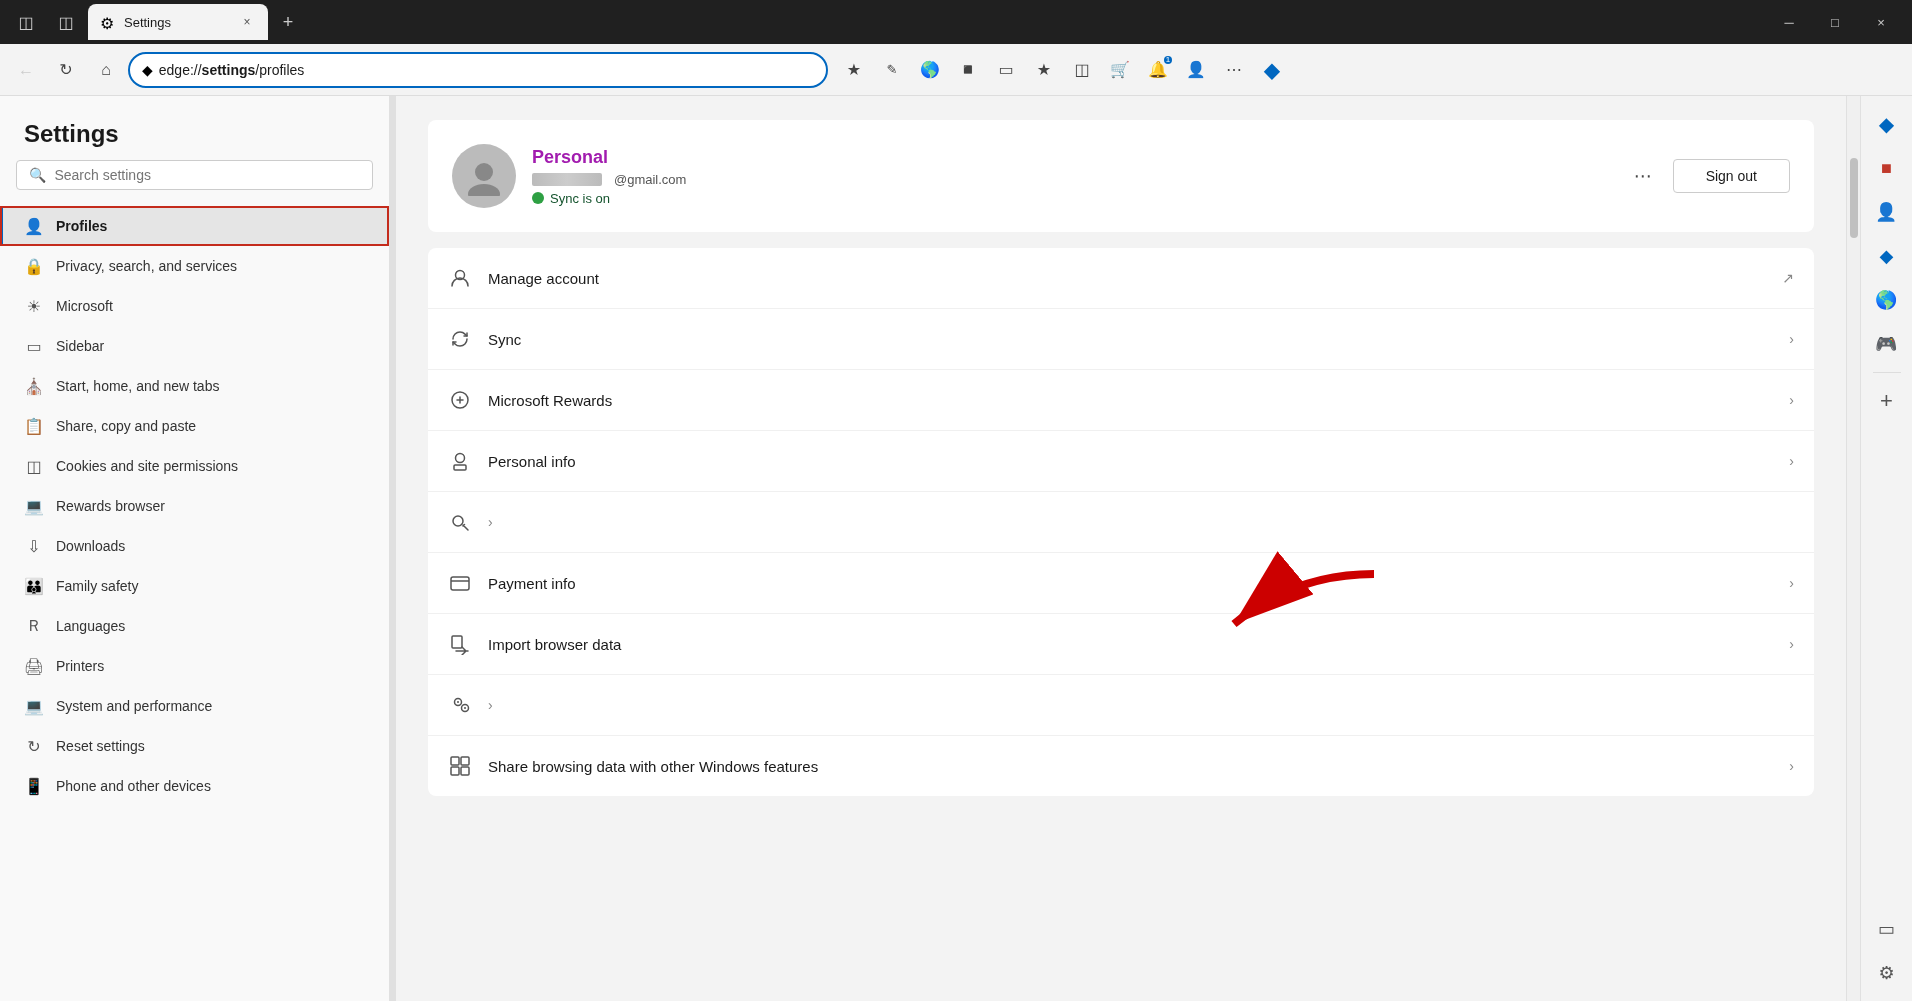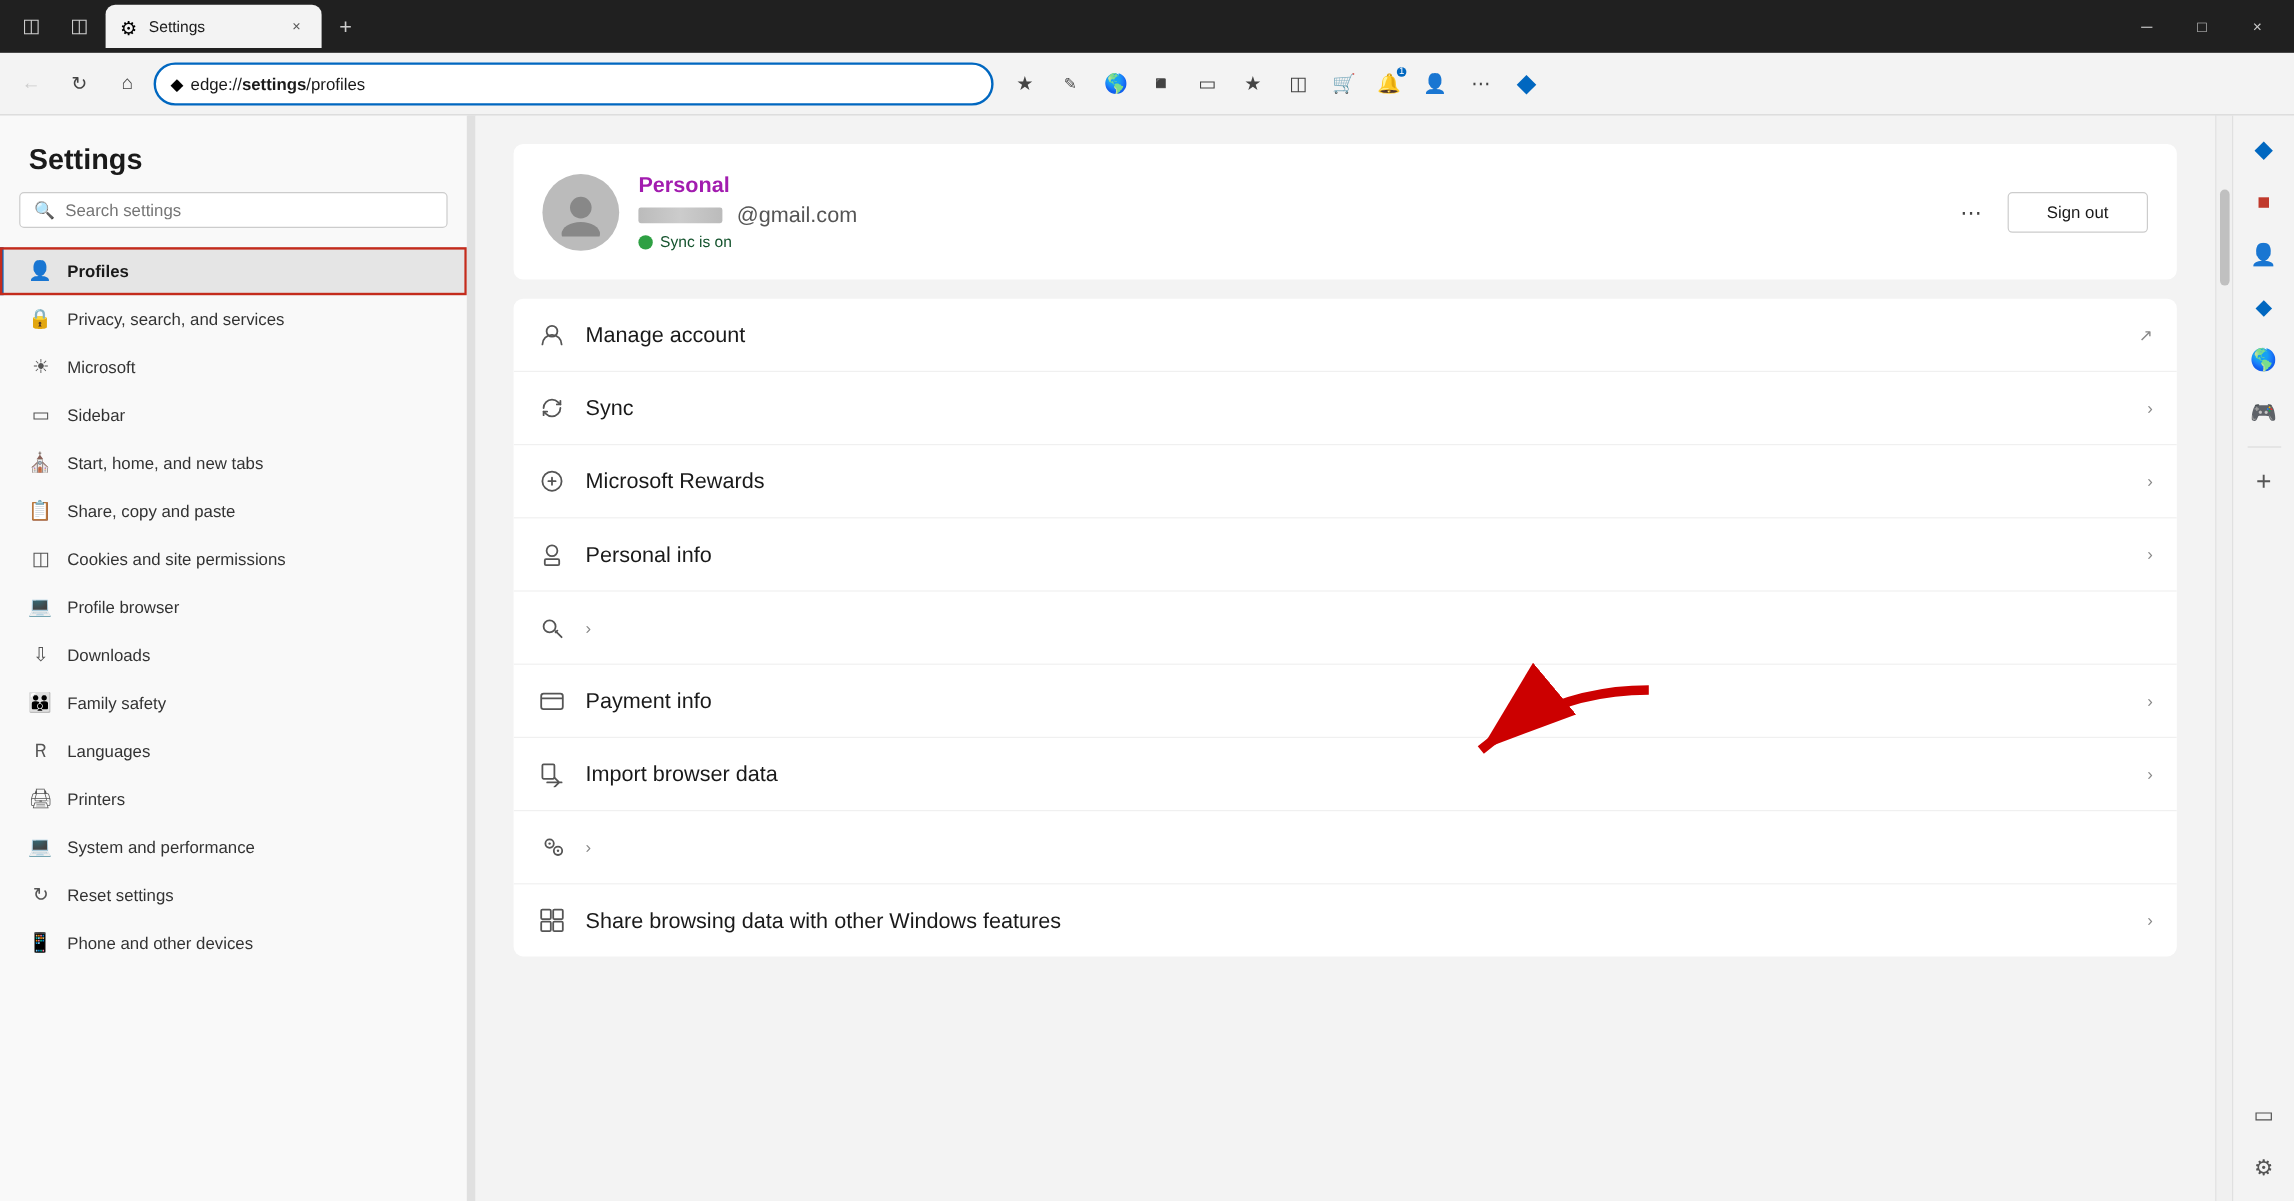--- a/index.html
+++ b/index.html
@@ -42,34 +42,34 @@
 
     
     .settings-content { flex: 1; background: #f3f3f3; overflow-y: auto; padding: 24px 32px; }
 
     
     .profile-card { background: white; border-radius: 8px; padding: 24px; margin-bottom: 16px; display: flex; align-items: center; gap: 16px; }
     .avatar { width: 64px; height: 64px; border-radius: 50%; background: #bbb; display: flex; align-items: center; justify-content: center; flex-shrink: 0; }
     .profile-info { flex: 1; }
     .profile-name { font-size: 18px; font-weight: 700; color: #a21caf; margin-bottom: 4px; }
     .profile-email-row { display: flex; align-items: center; gap: 8px; margin-bottom: 4px; }
-    .profile-email { font-size: 18px; color: #555; }
+    .profile-email { font-size: 13px; color: #555; }
     .sync-row { display: flex; align-items: center; gap: 6px; }
     .sync-dot { width: 12px; height: 12px; border-radius: 50%; background: #2ea043; display: inline-block; }
     .sync-text { font-size: 13px; color: #14532d; }
     .profile-actions { display: flex; align-items: center; gap: 12px; margin-left: auto; }
     .more-btn { width: 36px; height: 36px; display: flex; align-items: center; justify-content: center; border-radius: 4px; cursor: pointer; color: #444; font-size: 18px; }
     .sign-out-btn { border: 1px solid #ccc; background: white; border-radius: 4px; padding: 8px 32px; font-size: 14px; cursor: pointer; color: #1a1a1a; }
 
     
     .settings-list { background: white; border-radius: 8px; overflow: hidden; }
     .settings-list-item { display: flex; align-items: center; gap: 16px; padding: 18px 20px; border-bottom: 1px solid #f0f0f0; cursor: pointer; position: relative; }
     .settings-list-item:last-child { border-bottom: none; }
     .item-icon { width: 24px; height: 24px; display: flex; align-items: center; justify-content: center; color: #555; font-size: 18px; flex-shrink: 0; }
-    .item-label { flex: 1; font-size: 18px; color: #1a1a1a; }
+    .item-label { flex: 1; font-size: 15px; color: #1a1a1a; }
     .item-arrow { color: #888; font-size: 14px; }
     .item-external { color: #888; font-size: 14px; }
 
     
     .right-scrollbar { width: 14px; background: #f0f0f0; display: flex; flex-direction: column; align-items: center; padding: 2px 0; border-left: 1px solid #e0e0e0; }
     .scrollbar-thumb { width: 8px; height: 80px; background: #c0c0c0; border-radius: 4px; margin-top: 60px; cursor: pointer; }
 
     
     .edge-side-panel { width: 52px; background: #f3f3f3; border-left: 1px solid #e0e0e0; display: flex; flex-direction: column; align-items: center; padding: 8px 0; gap: 4px; }
     .side-panel-btn { width: 40px; height: 40px; display: flex; align-items: center; justify-content: center; border-radius: 4px; cursor: pointer; color: #444; font-size: 18px; }
@@ -169,21 +169,21 @@
     <div class="nav-item">
       <span class="nav-item-icon">📋</span>
       <span class="nav-label">Share, copy and paste</span>
     </div>
     <div class="nav-item">
       <span class="nav-item-icon">◫</span>
       <span class="nav-label">Cookies and site permissions</span>
     </div>
     <div class="nav-item">
       <span class="nav-item-icon">💻</span>
-      <span class="nav-label">Profile browser</span>
+      <span class="nav-label">Rewards browser</span>
     </div>
     <div class="nav-item">
       <span class="nav-item-icon">⇩</span>
       <span class="nav-label">Downloads</span>
     </div>
     <div class="nav-item">
       <span class="nav-item-icon">👪</span>
       <span class="nav-label">Family safety</span>
     </div>
     <div class="nav-item">

